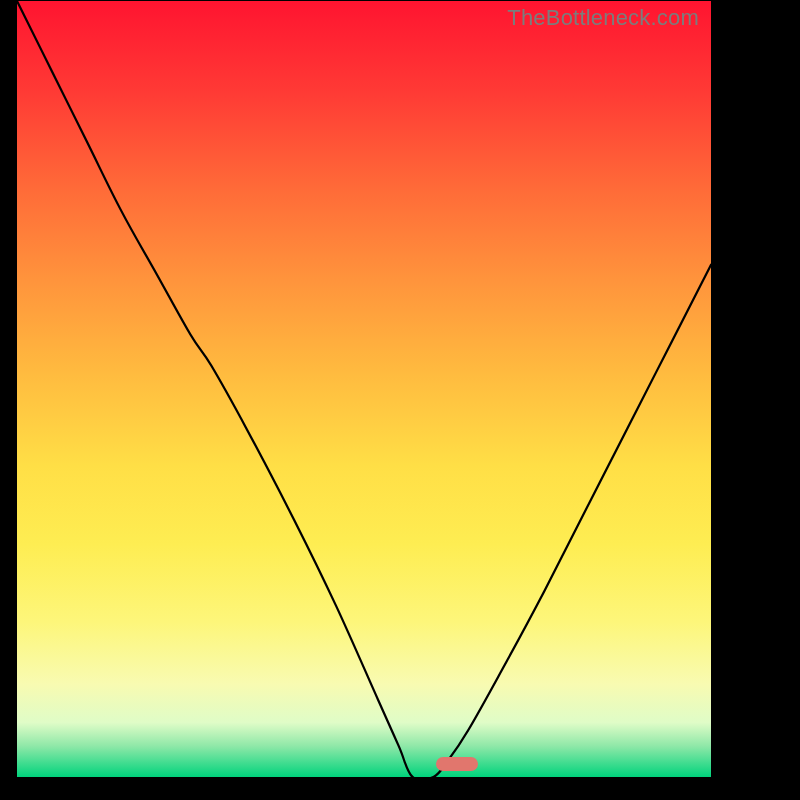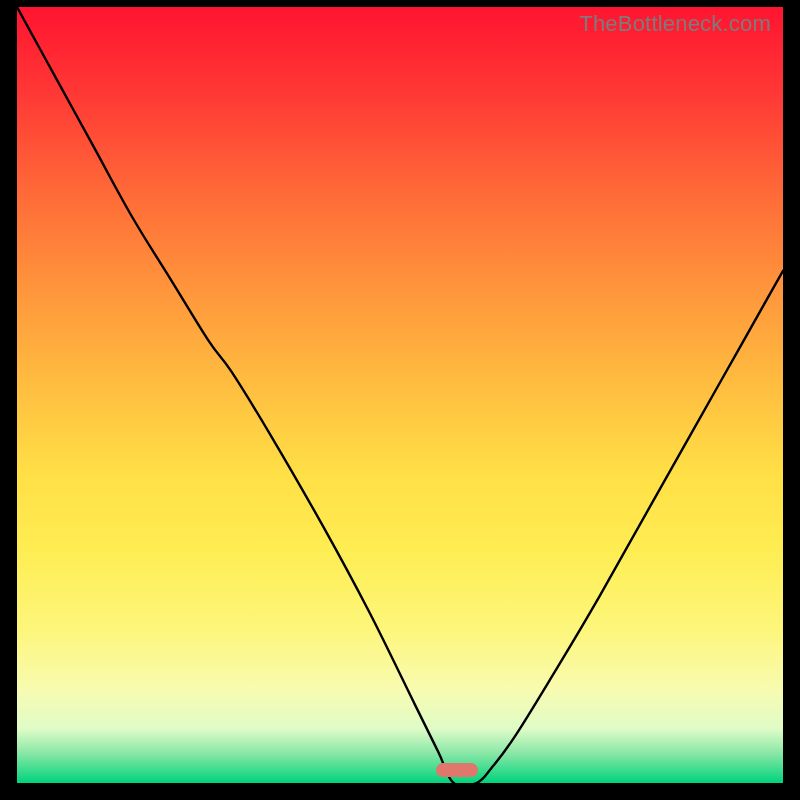--- a/index.html
+++ b/index.html
@@ -18,22 +18,22 @@
     left: 15px;
     top: 5px;
     width: 770px;
     height: 780px;
     background: #000;
   }
 
   .plot {
     position: absolute;
     left: 17px;
-    top: 7px;
-    width: 766px;
+    top: 1px;
+    width: 694px;
     height: 776px;
     background: linear-gradient(
       to bottom,
       #ff1430 0%,
       #ff3b35 12%,
       #ff6a38 24%,
       #ff943c 36%,
       #ffbb3f 48%,
       #ffdf46 60%,
       #feed52 70%,

